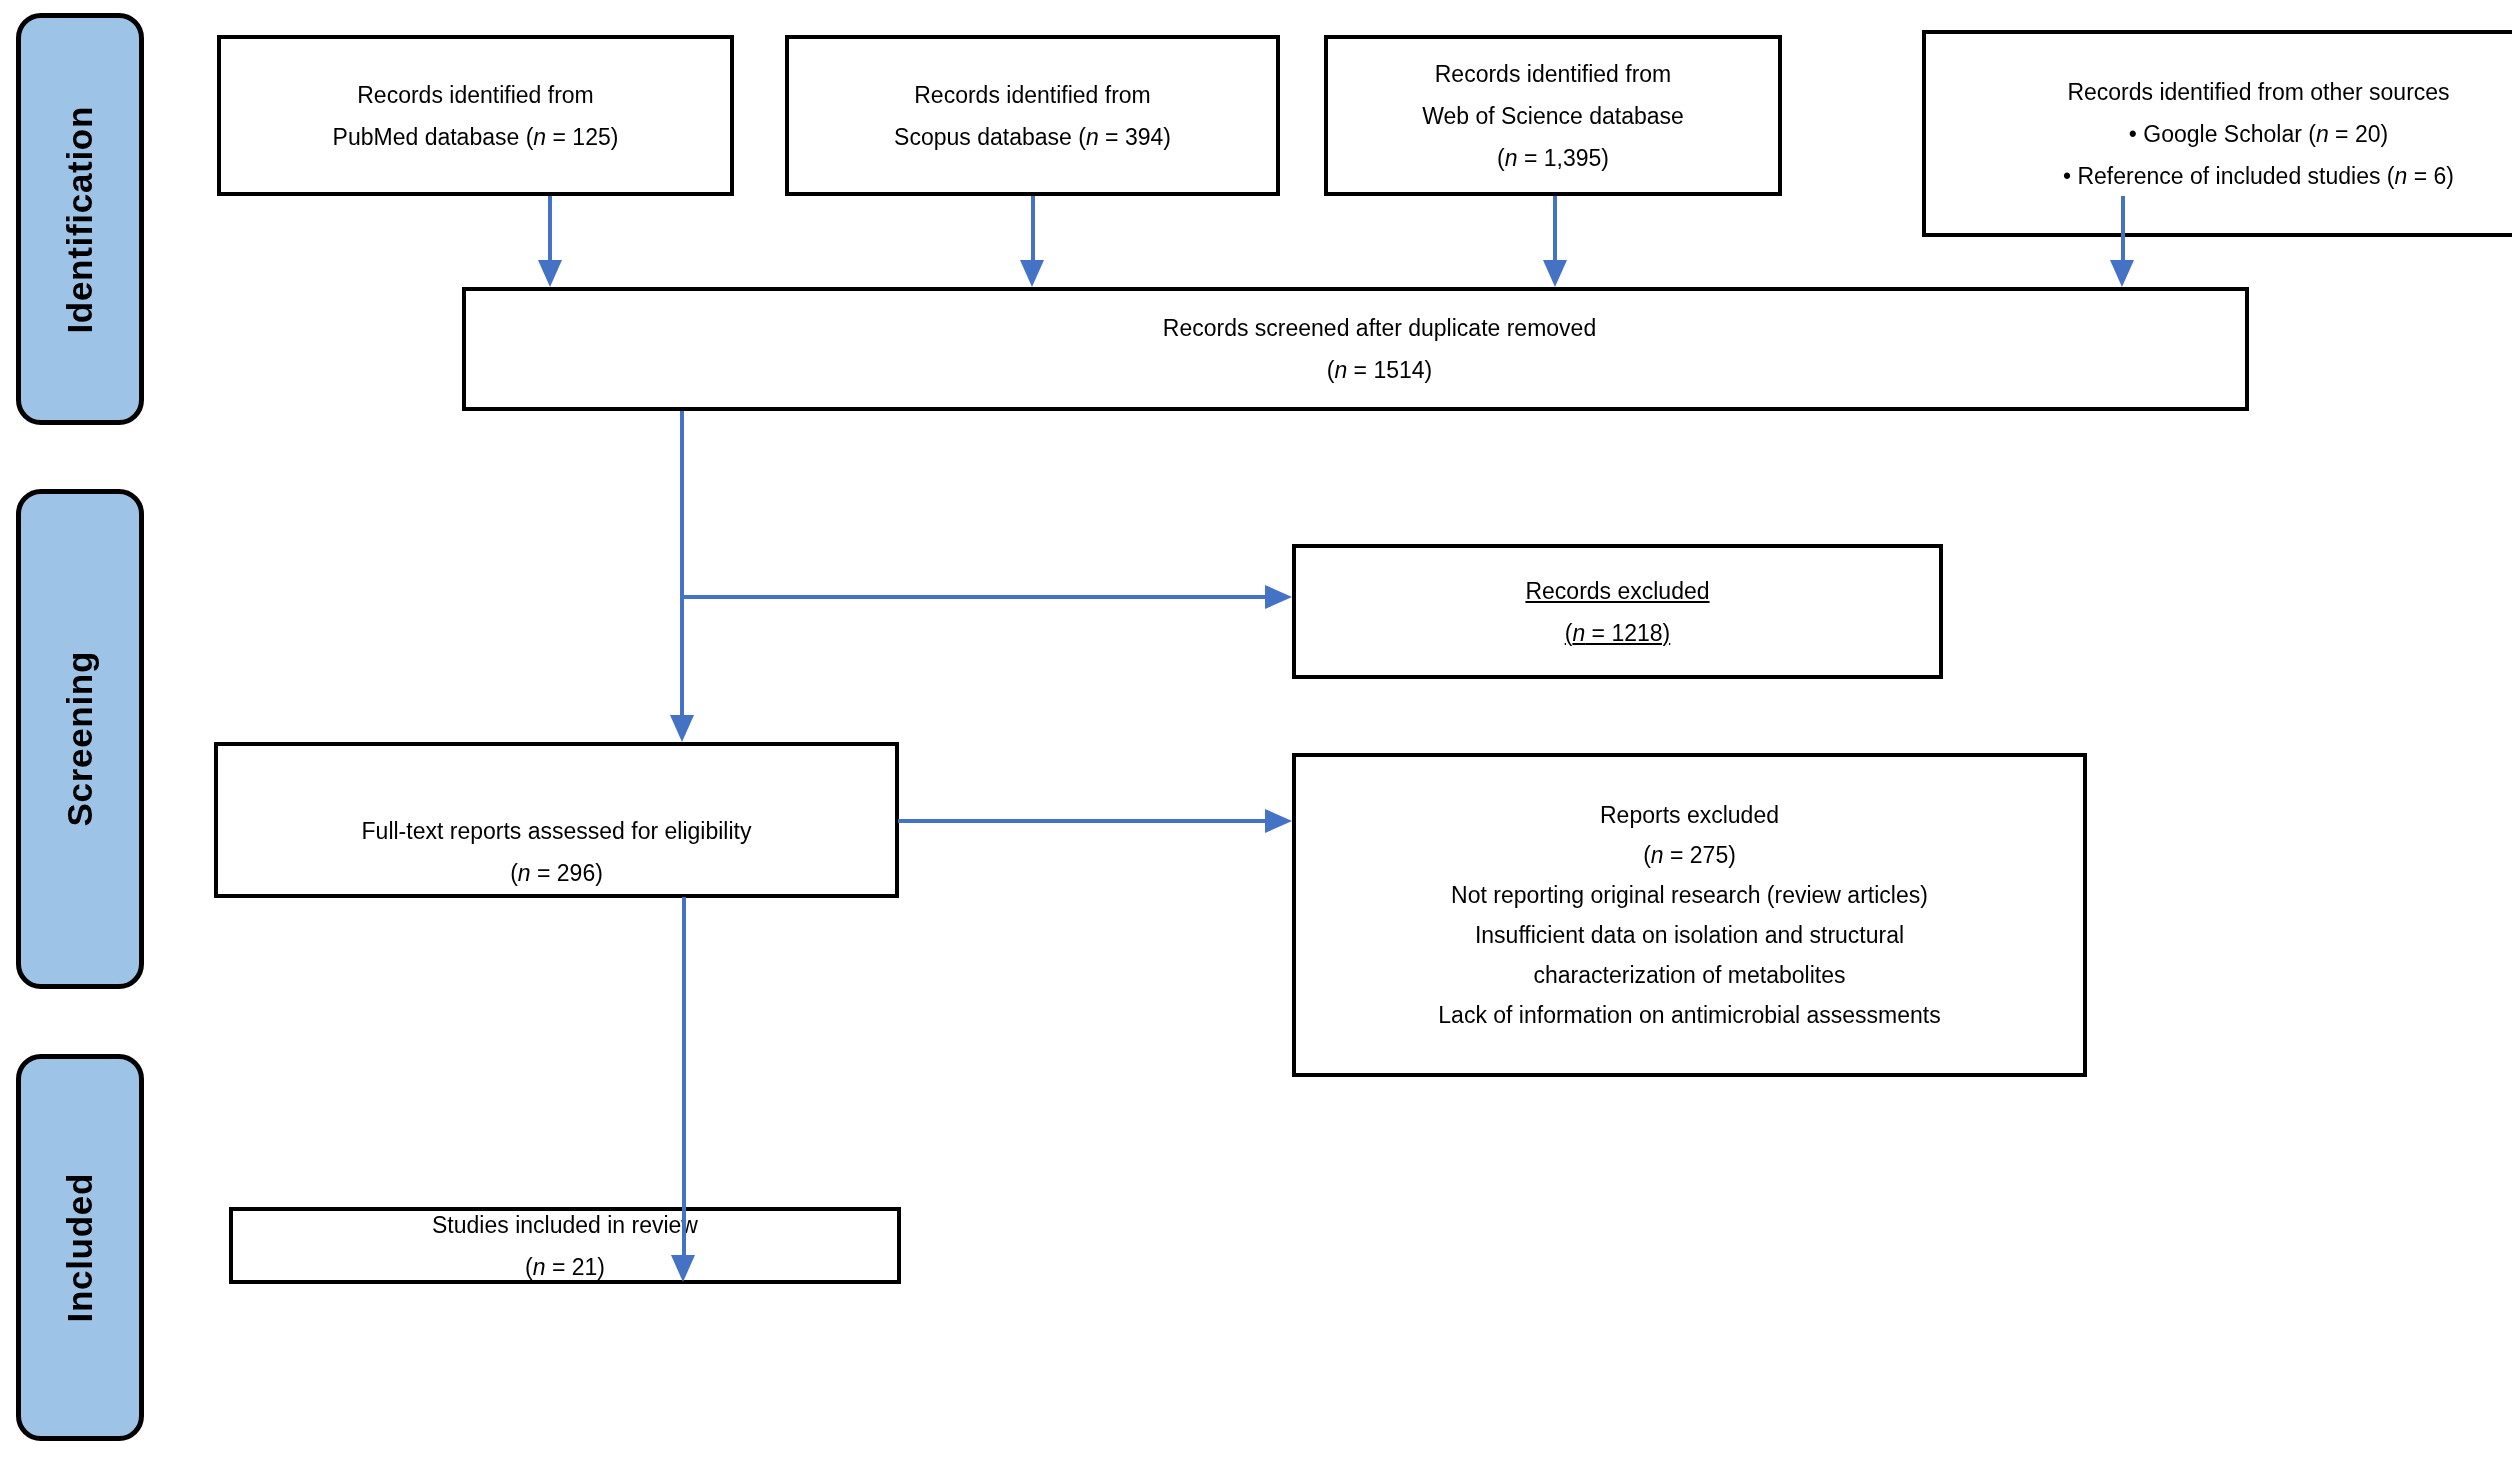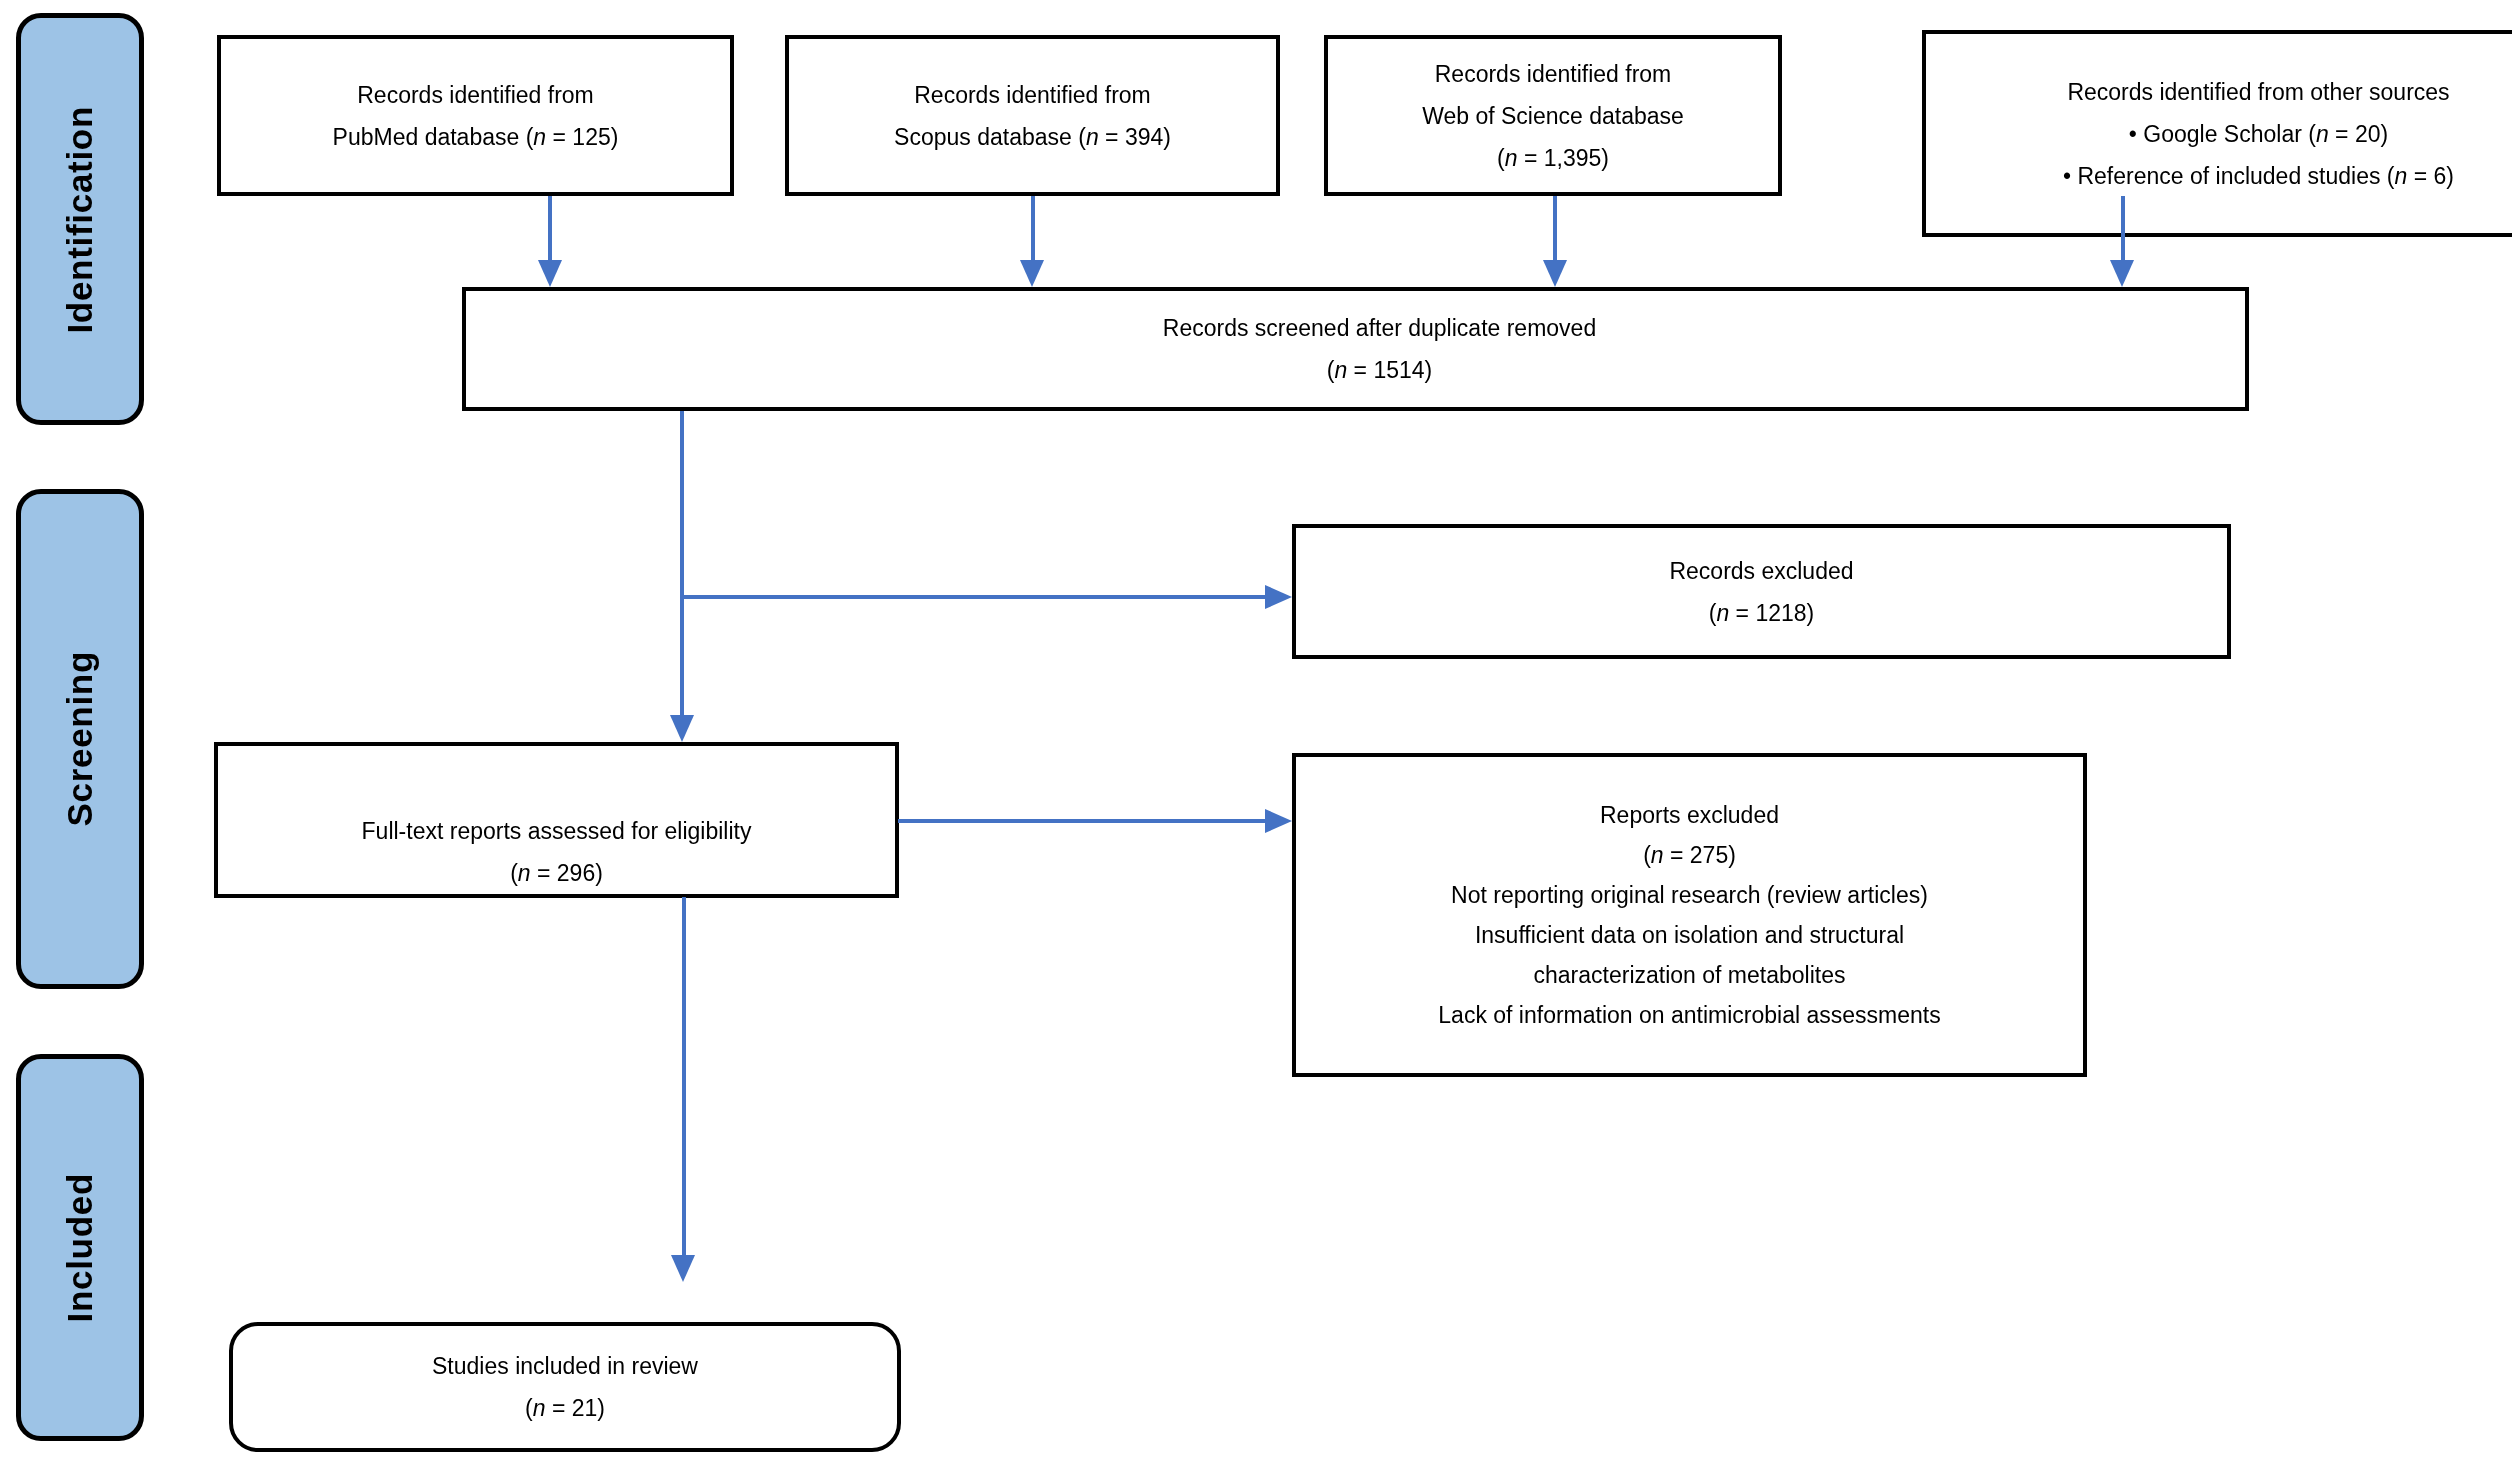--- a/index.html
+++ b/index.html
@@ -44,24 +44,24 @@
   
   #stage-identification{left:16.4px;top:13.4px;width:128px;height:412px;}
   #stage-screening{left:16.4px;top:489px;width:128px;height:500px;}
   #stage-included{left:16.4px;top:1054px;width:128px;height:387px;}
 
   #box-pubmed{left:217px;top:35px;width:517px;height:161px;}
   #box-scopus{left:785px;top:35px;width:495px;height:161px;}
   #box-wos{left:1324px;top:35px;width:458px;height:161px;}
   #box-other-sources{left:1922px;top:30px;width:673px;height:207px;}
   #box-screened{left:462px;top:287px;width:1787px;height:124px;padding-left:48px;}
-  #box-records-excluded{left:1292px;top:524px;width:939px;height:135px;}
+  #box-records-excluded{left:1292px;top:544px;width:651px;height:135px;text-decoration:underline;}
   #box-fulltext{left:214px;top:742px;width:685px;height:156px;align-items:flex-end;}
   #box-reports-excluded{left:1292px;top:753px;width:795px;height:324px;}
-  #box-included-studies{left:229px;top:1322px;width:672px;height:130px;border-radius:29px;}
+  #box-included-studies{left:229px;top:1207px;width:672px;height:77px;}
 
   #arrow-pubmed-line{left:548px;top:196px;height:67px;}
   #arrow-pubmed-head{left:538px;top:260px;}
   #arrow-scopus-line{left:1031px;top:196px;height:67px;}
   #arrow-scopus-head{left:1020px;top:260px;}
   #arrow-wos-line{left:1553px;top:196px;height:67px;}
   #arrow-wos-head{left:1543px;top:260px;}
   #arrow-other-line{left:2121px;top:196px;height:67px;}
   #arrow-other-head{left:2110px;top:260px;}
 

